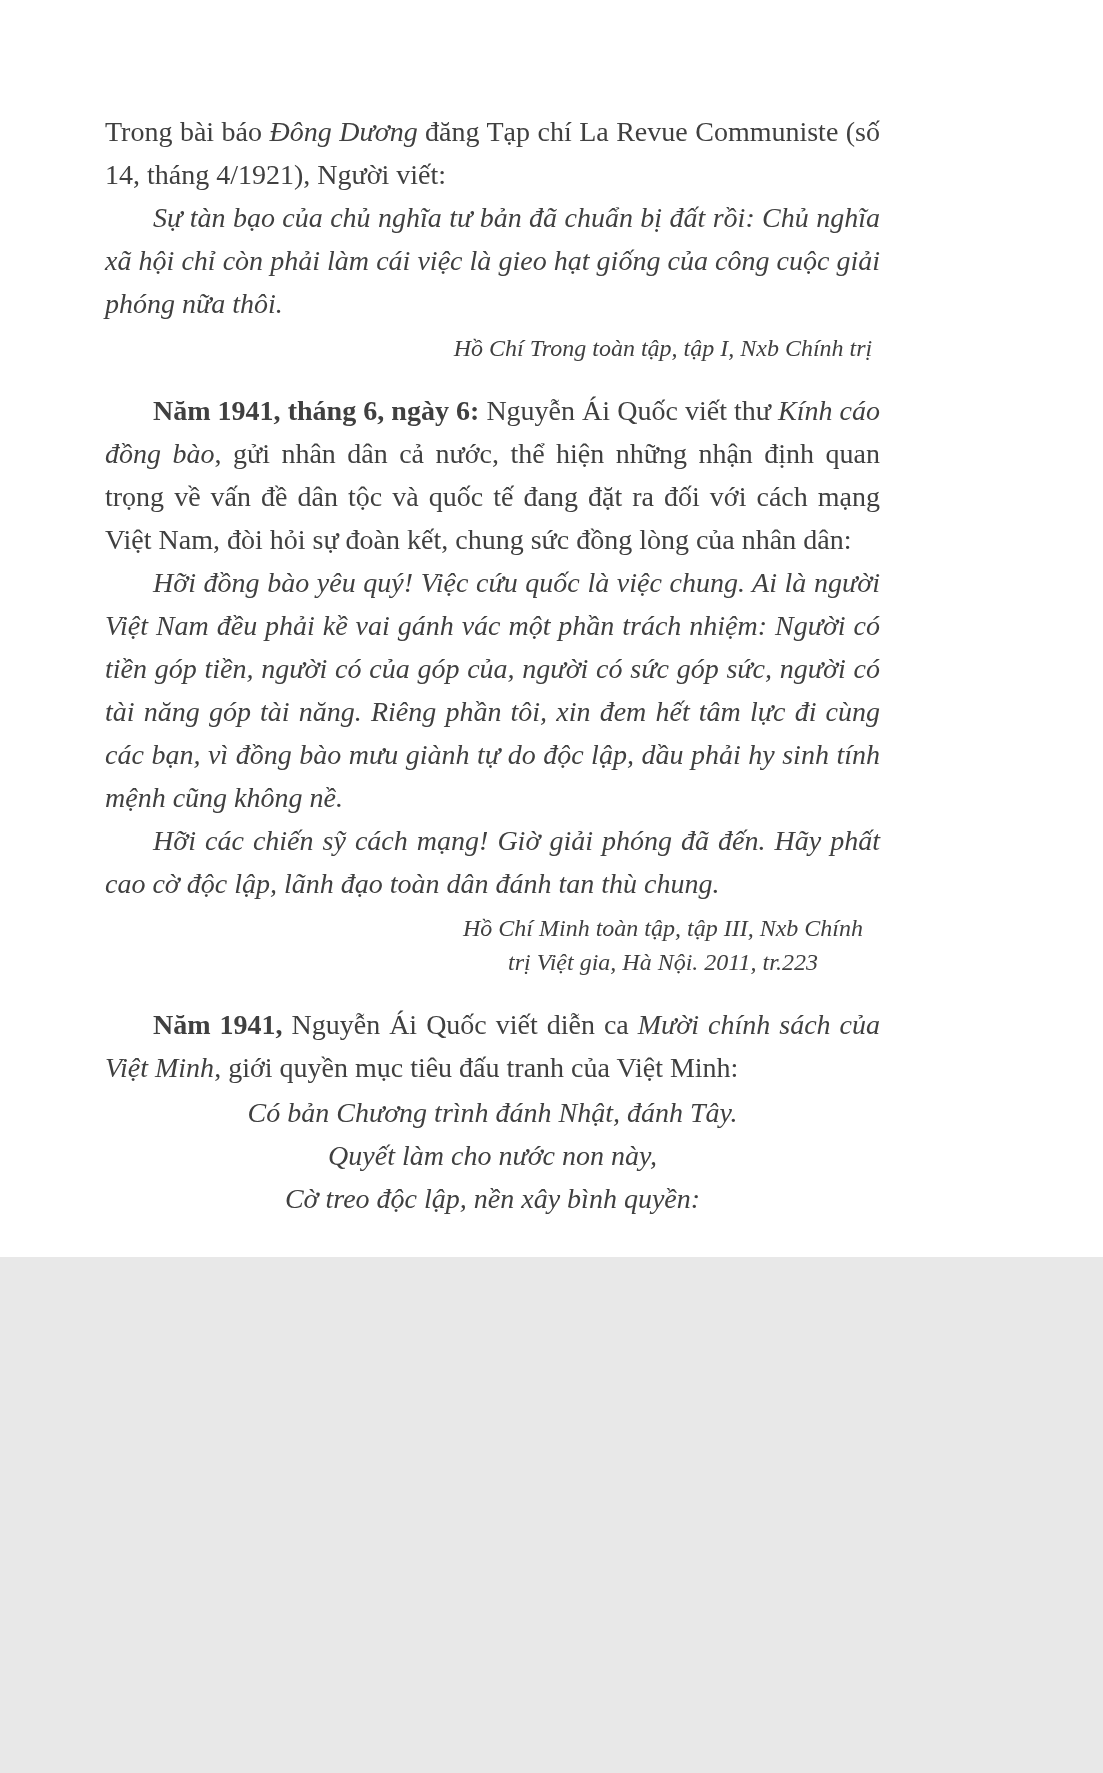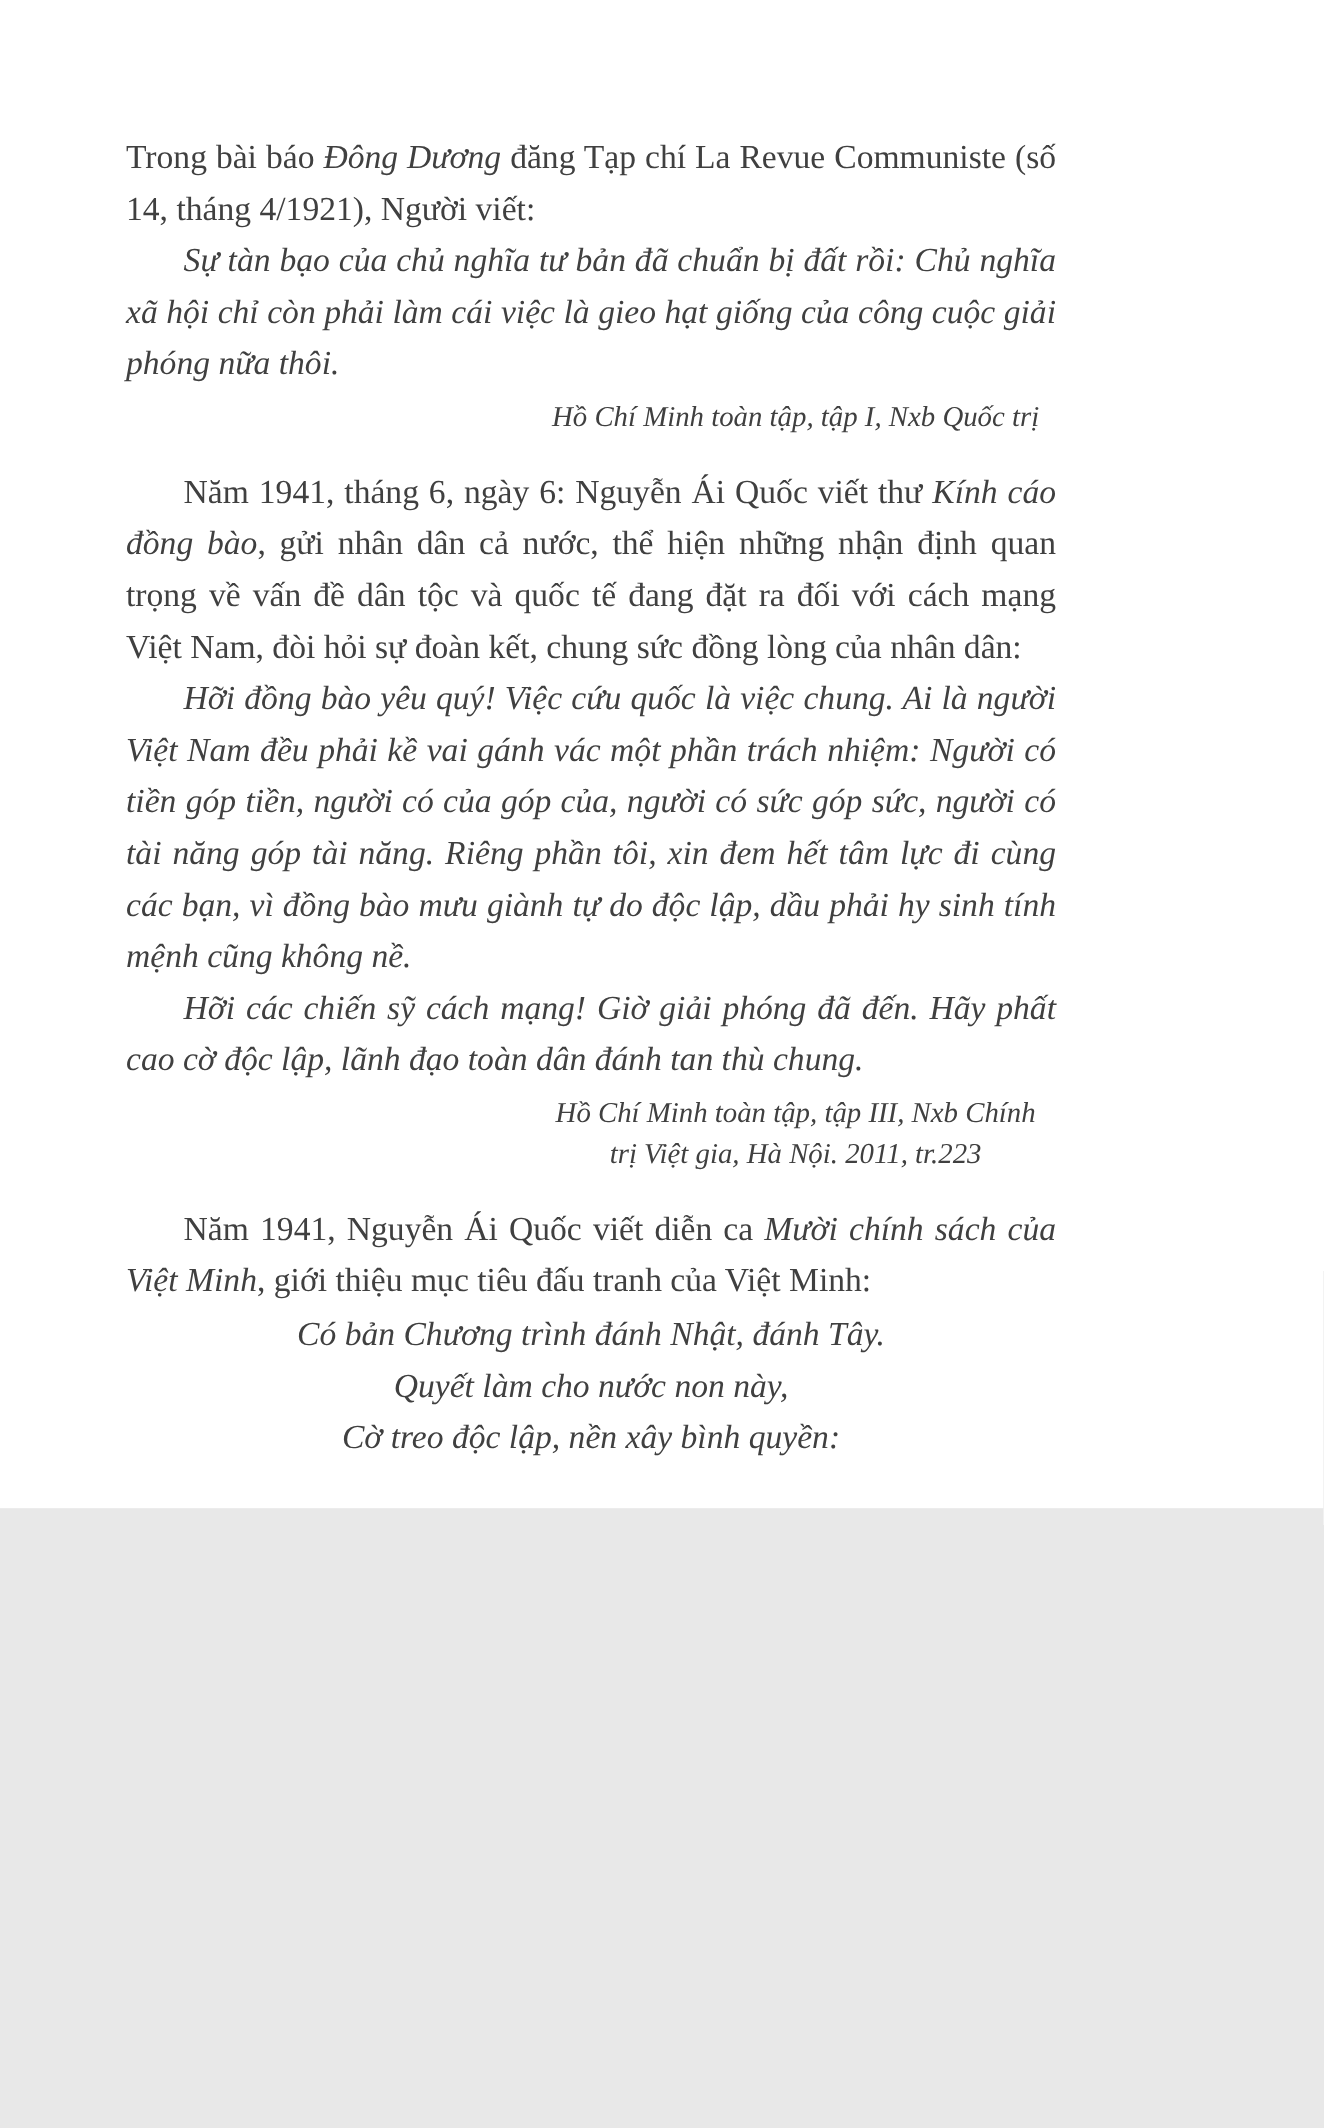--- a/index.html
+++ b/index.html
@@ -31,21 +31,21 @@
   }
   .indent {
     text-indent: 48px;
   }
   .quote {
     font-style: italic;
     text-align: justify;
     text-indent: 48px;
   }
   .run-i { font-style: italic; }
-  .run-b { font-weight: 400; }
+  .run-b { font-weight: 700; }
   .citation {
     font-style: italic;
     font-size: 24px;
     line-height: 34px;
     text-align: center;
     margin: 6px 0 24px 44%;
   }
   .verse {
     font-style: italic;
     text-align: center;
@@ -63,36 +63,36 @@
 <body>
 
 <div class="page">
   <div class="text-block">
 
     <p class="body"><span>Trong bài báo </span><span class="run-i">Đông Dương</span><span> đăng Tạp chí La Revue Communiste (số 14, tháng 4/1921), Người viết:</span></p>
 
     <p class="quote">Sự tàn bạo của chủ nghĩa tư bản đã chuẩn bị đất rồi: Chủ nghĩa xã hội chỉ còn phải làm cái việc là gieo hạt giống của công cuộc giải phóng nữa thôi.</p>
 
     <div class="citation">
-      <div>Hồ Chí Minh toàn tập, tập I, Nxb Quốc trị</div>
+      <div>Hồ Chí Trong toàn tập, tập I, Nxb Chính trị</div>
     </div>
 
     <p class="body indent"><span class="run-b">Năm 1941, tháng 6, ngày 6:</span><span> Nguyễn Ái Quốc viết thư </span><span class="run-i">Kính cáo đồng bào</span><span>, gửi nhân dân cả nước, thể hiện những nhận định quan trọng về vấn đề dân tộc và quốc tế đang đặt ra đối với cách mạng Việt Nam, đòi hỏi sự đoàn kết, chung sức đồng lòng của nhân dân:</span></p>
 
 
     <p class="quote">Hỡi đồng bào yêu quý! Việc cứu quốc là việc chung. Ai là người Việt Nam đều phải kề vai gánh vác một phần trách nhiệm: Người có tiền góp tiền, người có của góp của, người có sức góp sức, người có tài năng góp tài năng. Riêng phần tôi, xin đem hết tâm lực đi cùng các bạn, vì đồng bào mưu giành tự do độc lập, dầu phải hy sinh tính mệnh cũng không nề.</p>
 
     <p class="quote">Hỡi các chiến sỹ cách mạng! Giờ giải phóng đã đến. Hãy phất cao cờ độc lập, lãnh đạo toàn dân đánh tan thù chung.</p>
 
     <div class="citation">
       <div>Hồ Chí Minh toàn tập, tập III, Nxb Chính</div>
       <div>trị Việt gia, Hà Nội. 2011, tr.223</div>
     </div>
 
-    <p class="body indent"><span class="run-b">Năm 1941,</span><span> Nguyễn Ái Quốc viết diễn ca </span><span class="run-i">Mười chính sách của Việt Minh</span><span>, giới thiệu mục tiêu đấu tranh của Việt Minh:</span></p>
+    <p class="body indent"><span class="run-b">Năm 1941,</span><span> Nguyễn Ái Quốc viết diễn ca </span><span class="run-i">Mười chính sách của Việt Minh</span><span>, giới quyền mục tiêu đấu tranh của Việt Minh:</span></p>
 
     <div class="verse">
       <div>Có bản Chương trình đánh Nhật, đánh Tây.</div>
       <div>Quyết làm cho nước non này,</div>
       <div>Cờ treo độc lập, nền xây bình quyền:</div>
     </div>
 
   </div>
 
   <div class="page-number">8</div>

